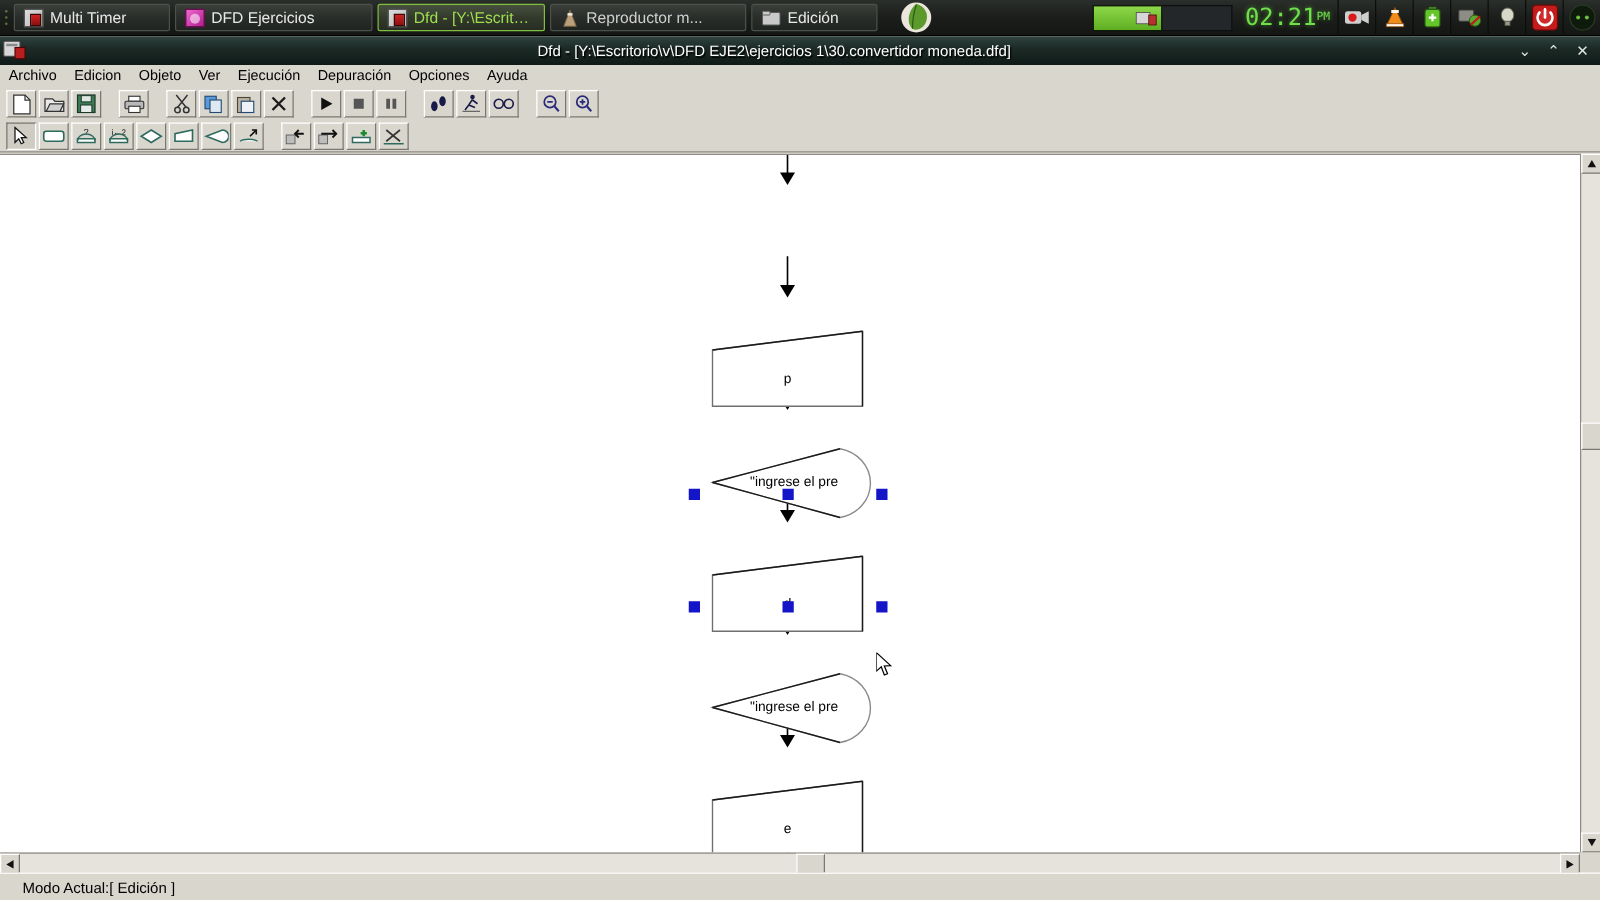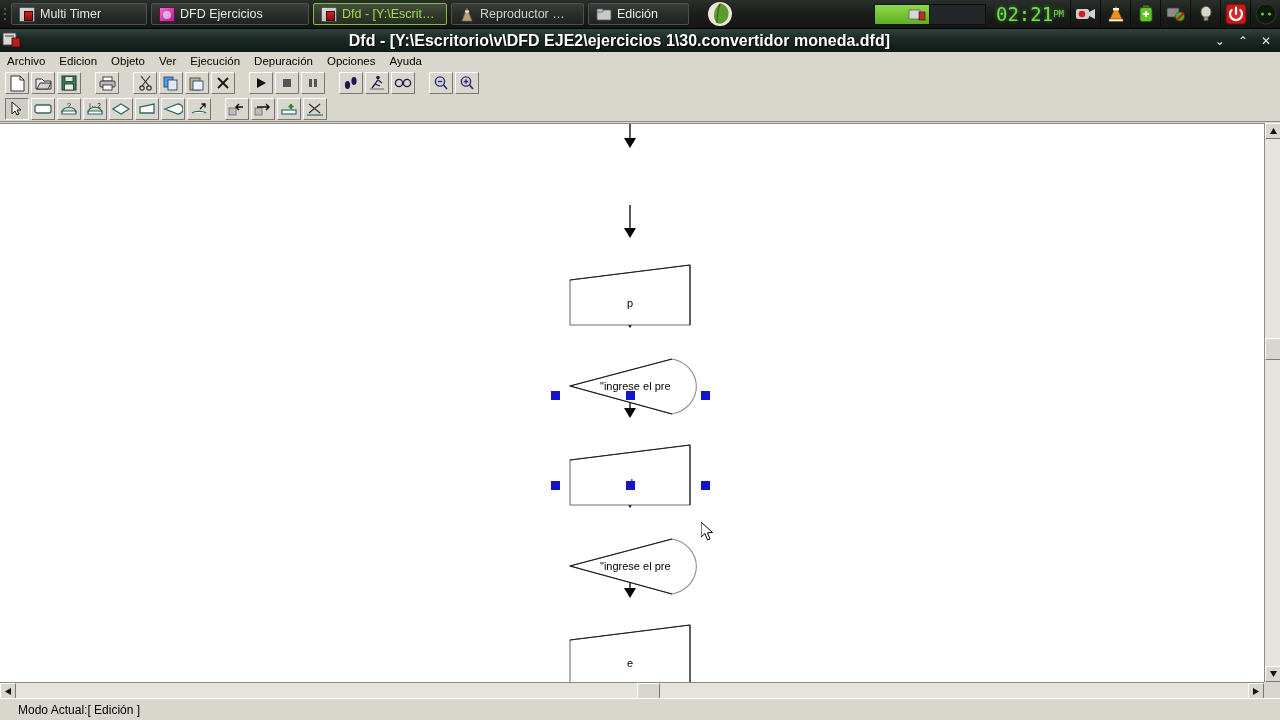--- a/index.html
+++ b/index.html
@@ -70,21 +70,21 @@
 
   
   #app { position:absolute; left:0; top:29px; width:1280px; height:691px; background:#d9d6ce; }
 
   #titlebar {
     position:relative; height:23px;
     background: linear-gradient(to bottom, #30443f 0%, #1d2b27 40%, #0f1a17 100%);
     display:flex; align-items:center; color:#ffffff;
   }
   #titlebar .winicon { width:22px; height:20px; margin-left:2px; flex:0 0 22px; position:relative; }
-  #titlebar .ttl { flex:1 1 auto; text-align:center; font-size:16px; font-weight:bold;
+  #titlebar .ttl { flex:1 1 auto; text-align:center; font-size:12px; font-weight:normal;
     text-shadow: 1px 1px 1px #000; white-space:nowrap; overflow:hidden; }
   #titlebar .wbtns { display:flex; align-items:center; gap:13px; padding-right:9px; color:#dfe6e2; font-size:12px; }
   #titlebar .wbtn { cursor:default; line-height:1; }
 
   #menubar { height:17px; background:#d9d6ce; display:flex; align-items:center;
     padding-left:0; font-size:11.5px; color:#000; }
   #menubar .mi { padding: 1px 7px; white-space:nowrap; }
 
   #toolbar1 { height:28px; background:#d9d6ce; display:flex; align-items:center; padding-left:5px; gap:0px; }
   #toolbar2 { height:25px; background:#d9d6ce; display:flex; align-items:center; padding-left:5px; gap:0px;
@@ -125,36 +125,36 @@
 </head>
 <body>
 
 <div id="taskbar">
   <div class="tb-grip">
       <i></i>
       <i></i>
       <i></i>
     </div>
 
-  <div class="tb-task" style="width:136px;">
+  <div class="tb-task" style="width:125px;">
     <span class="tb-ico ico-dfd"></span>
     <span class="lbl">Multi Timer</span>
   </div>
 
   <div class="tb-task" style="width:158px;">
     <span class="tb-ico ico-pink"></span>
     <span class="lbl">DFD Ejercicios</span>
   </div>
 
   <div class="tb-task active" style="width:134px;">
     <span class="tb-ico ico-dfd"></span>
     <span class="lbl">Dfd - [Y:\Escrito...</span>
   </div>
 
-  <div class="tb-task dim" style="width:133px;">
+  <div class="tb-task dim" style="width:157px;">
     <span class="tb-ico">
       <svg width="16" height="15" viewBox="0 0 16 15">
           <polygon points="8,1 13,14 3,14" fill="#b9a07a" stroke="#7a6443" stroke-width="0.8"></polygon>
           <rect x="6" y="3.5" width="4" height="2" fill="#efe6d4"></rect>
         </svg>
     </span>
     <span class="lbl">Reproductor m...</span>
   </div>
 
   <div class="tb-task" style="width:101px;">

